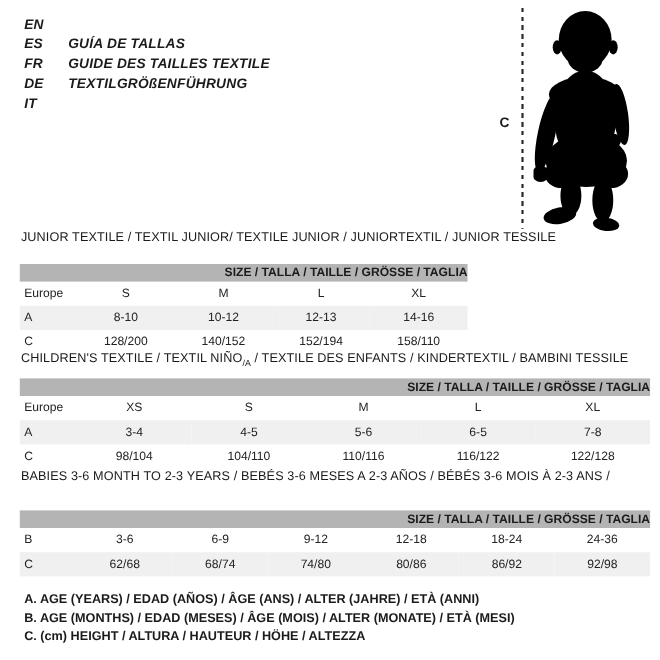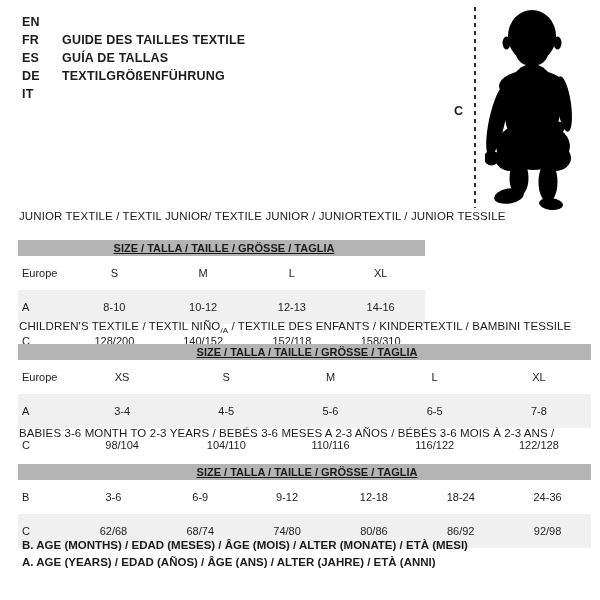--- a/index.html
+++ b/index.html
@@ -2,40 +2,40 @@
 <html style="--band: #b4b4b4; --row-alt: #f0f0f0;"><head>
 <meta charset="utf-8">
 <style>
   html,body { margin:0; padding:0; background:#fff; }
   .sheet {
     position:relative; width:600px; height:600px; background:#ffffff;
     font-family:"Liberation Sans", sans-serif; color:#1b1b1b; overflow:hidden;
   }
   
   .lang-list { position:absolute; left:22px; top:13px; }
-  .lang-row { display:flex; line-height:18px; font-size:12.5px; font-weight:bold; letter-spacing:0.2px; }
+  .lang-row { display:flex; line-height:18px; font-size:12.5px; font-weight:bold; letter-spacing:0.2px;font-style:italic; }
   .lang-code { width:40px; flex:0 0 40px; }
   
   .figure-area { position:absolute; left:440px; top:0; width:160px; height:215px; }
   .measure-label { position:absolute; left:14px; top:104px; font-size:12.5px; font-weight:bold; }
   .dashed-line {
     position:absolute; left:34px; top:7px; width:2px; height:201px;
     background:repeating-linear-gradient(to bottom,#2b2b2b 0 4px, transparent 4px 8px);
   }
   .silhouette { position:absolute; left:45px; top:6px; }
   
   .section-title { position:absolute; left:19px; font-size:11.5px; font-weight:normal; letter-spacing:0.1px; white-space:nowrap; }
   .section-title sub { font-size:8px; }
   .size-table { position:absolute; left:18px; border-collapse:collapse; table-layout:fixed; }
   .size-table th, .size-table td { padding:0; font-weight:normal; }
   .size-table .band th {
-    background:var(--band,#b4b4b4); text-align:center; font-size:11px; font-weight:bold;
-    height:16px; padding-left:5px; color:#1b1b1b;text-decoration:underline;
+    background:var(--band,#b4b4b4); text-align:right; font-size:11px; font-weight:bold;
+    height:16px; padding-left:5px; color:#1b1b1b;
   }
-  .size-table td { height:34px; font-size:11px; text-align:center; color:#222; }
+  .size-table td { height:22px; font-size:11px; text-align:center; color:#222; }
   .size-table td.row-label { text-align:left; padding-left:4px; }
   .size-table tr.alt td { background:var(--row-alt,#f0f0f0); }
   #junior-table  { top:240px; width:407px; }
   #children-table{ top:344px; width:573px; }
   #babies-table  { top:464px; width:573px; }
   #junior-title   { top:210px; }
   #children-title { top:320px; }
   #babies-title   { top:424px; line-height:18px; }
   
   .legend { position:absolute; left:22px; top:537px; }
@@ -44,26 +44,26 @@
 </head>
 <body>
 
 <div class="sheet">
 
   <div class="lang-list">
     <div class="lang-row">
       <span class="lang-code">EN</span>
     </div>
     <div class="lang-row">
+      <span class="lang-code">ES</span>
+      <span class="lang-title">GUÍA DE TALLAS</span>
+    </div>
+    <div class="lang-row">
       <span class="lang-code">FR</span>
       <span class="lang-title">GUIDE DES TAILLES TEXTILE</span>
-    </div>
-    <div class="lang-row">
-      <span class="lang-code">ES</span>
-      <span class="lang-title">GUÍA DE TALLAS</span>
     </div>
     <div class="lang-row">
       <span class="lang-code">DE</span>
       <span class="lang-title">TEXTILGRÖßENFÜHRUNG</span>
     </div>
     <div class="lang-row">
       <span class="lang-code">IT</span>
     </div>
   </div>
 
@@ -115,22 +115,22 @@
       <td class="row-label">A</td>
       <td>8-10</td>
       <td>10-12</td>
       <td>12-13</td>
       <td>14-16</td>
     </tr>
     <tr>
       <td class="row-label">C</td>
       <td>128/200</td>
       <td>140/152</td>
-      <td>152/118</td>
-      <td>158/310</td>
+      <td>152/194</td>
+      <td>158/110</td>
     </tr>
   </tbody>
     </table>
 
   <div class="section-title" id="children-title"><span>CHILDREN'S TEXTILE / TEXTIL NIÑO</span><sub>/A</sub><span> / TEXTILE DES ENFANTS / KINDERTEXTIL / BAMBINI TESSILE</span></div>
   <table class="size-table" id="children-table">
     <colgroup>
         <col style="width:52px">
         <col>
         <col>
@@ -201,17 +201,18 @@
       <td>68/74</td>
       <td>74/80</td>
       <td>80/86</td>
       <td>86/92</td>
       <td>92/98</td>
     </tr>
   </tbody>
     </table>
 
   <div class="legend">
+    <div class="legend-line">A. AGE (YEARS) / EDAD (AÑOS) / ÂGE (ANS) / ALTER (JAHRE) / ETÀ (ANNI)</div>
     <div class="legend-line">B. AGE (MONTHS) / EDAD (MESES) / ÂGE (MOIS) / ALTER (MONATE) / ETÀ (MESI)</div>
-    <div class="legend-line">A. AGE (YEARS) / EDAD (AÑOS) / ÂGE (ANS) / ALTER (JAHRE) / ETÀ (ANNI)</div>
+    <div class="legend-line">C. (cm) HEIGHT / ALTURA / HAUTEUR / HÖHE / ALTEZZA</div>
   </div>
 
 </div>
 
 </body></html>

